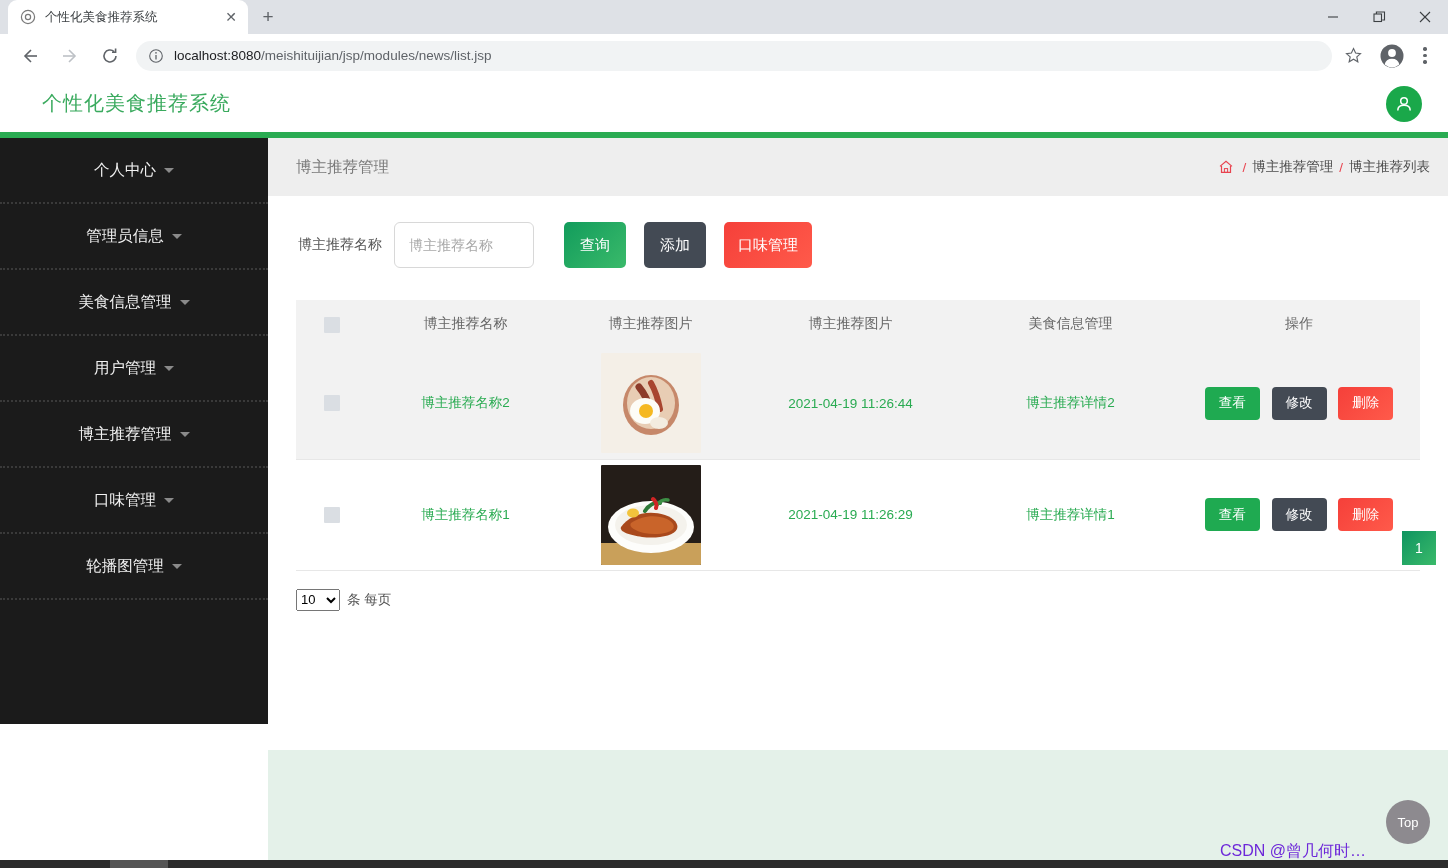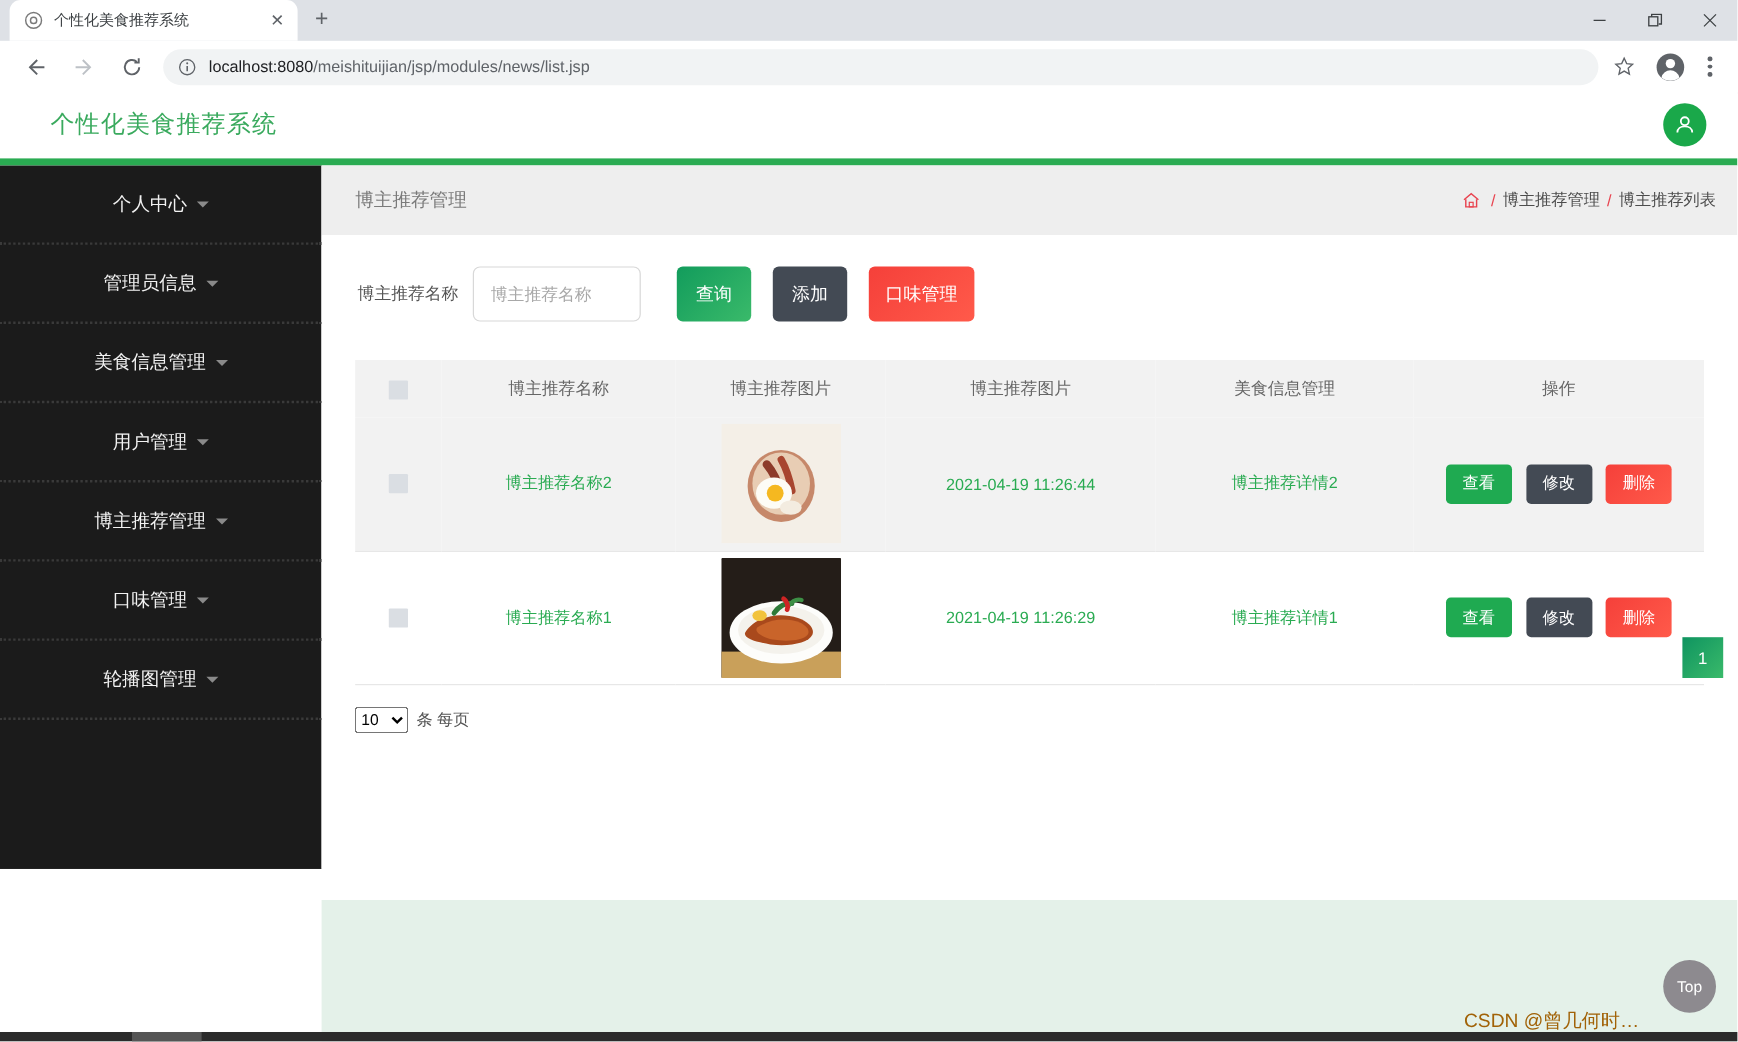--- a/index.html
+++ b/index.html
@@ -203,21 +203,21 @@
     position: absolute; left: 268px; top: 675px; width: 1180px; height: 118px;
     background: #e4f1e9;
   }
   .top-btn {
     position: absolute; right: 18px; bottom: 24px; width: 44px; height: 44px;
     border-radius: 50%; background: #8d8a8f; color: #fff; font-size: 13px;
     display: flex; align-items: center; justify-content: center;
   }
   .watermark {
     position: absolute; right: 82px; bottom: 6px; font-size: 16px;
-    color: #a16207; white-space: nowrap;
+    color: #6d28d9; white-space: nowrap;
   }
 
   .taskbar {
     position: absolute; left: 0; bottom: 0; width: 1448px; height: 8px;
     background: #2b2b2b;
   }
   .taskbar-seg { position: absolute; top: 0; height: 8px; background: #555; }
 </style>
 </head>
 <body>

